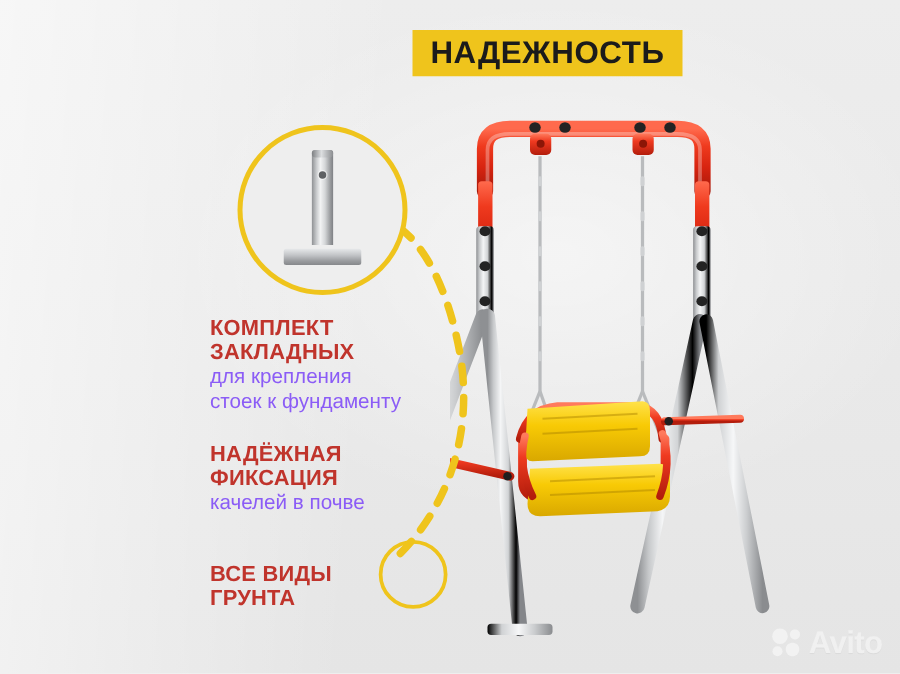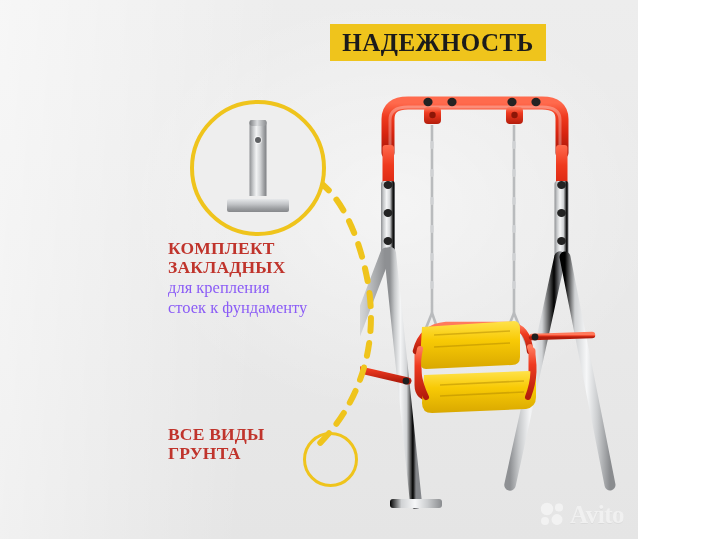--- a/index.html
+++ b/index.html
@@ -2,25 +2,25 @@
 <html><head>
 <meta charset="utf-8">
 <style>
   html, body {
     margin: 0;
     padding: 0;
     background: #ffffff;
   }
   #stage {
     position: relative;
-    width: 638px;
+    width: 720px;
     height: 539px;
     background: #ebebeb;
     overflow: hidden;
-    font-family: Liberation Serif, serif;
+    font-family: Liberation Sans, sans-serif;
     -webkit-font-smoothing: antialiased;
   }
   
   #bg-texture {
     position: absolute;
     inset: 0;
     background:
       linear-gradient(95deg, rgba(255,255,255,0.55) 0%, rgba(232,232,232,0) 42%),
       radial-gradient(ellipse 60% 55% at 62% 38%, rgba(255,255,255,0.5) 0%, rgba(255,255,255,0) 70%),
       linear-gradient(180deg, #ededed 0%, #e9e9e9 55%, #e5e5e5 100%);
@@ -49,31 +49,32 @@
 
   
   .feature-block { position: absolute; left: 168px; }
   .feature-block .f-head {
     color: #c0342c;
     font-weight: bold;
     font-size: 17.5px;
     line-height: 19px;
     letter-spacing: 0.2px;
     white-space: pre-line;
+    margin-top: 14px;
   }
   .feature-block .f-sub {
     color: #8b5cf6;
     font-size: 16.5px;
     line-height: 19.5px;
     margin-top: 1px;
     white-space: pre-line;
   }
   #feature-0 { top: 239px; }
   #feature-1 { top: 340px; }
-  #feature-2 { top: 425px; }
+  #feature-2 { top: 436px; }
 
   
   #inset-circle {
     position: absolute;
     left: 190px;
     top: 100px;
     width: 128px;
     height: 128px;
     border: 4px solid #efc41c;
     border-radius: 50%;
@@ -346,20 +347,25 @@
     <span class="title-text">НАДЕЖНОСТЬ</span>
   </div>
 
   <div class="feature-block" id="feature-0">
     <div class="f-head">КОМПЛЕКТ
 ЗАКЛАДНЫХ</div>
     <div class="f-sub">для крепления
 стоек к фундаменту</div>
   </div>
 
+  <div class="feature-block" id="feature-1">
+    <div class="f-head">НАДЁЖНАЯ
+ФИКСАЦИЯ</div>
+    <div class="f-sub">качелей в почве</div>
+  </div>
 
   <div class="feature-block" id="feature-2">
     <div class="f-head">ВСЕ ВИДЫ
 ГРУНТА</div>
   </div>
 
   <div id="watermark">
     <svg width="26" height="26" viewBox="0 0 26 26">
       <circle cx="8" cy="8" r="6.2" fill="#f4f4f4"></circle>
       <circle cx="20" cy="6.5" r="4" fill="#f4f4f4"></circle>

